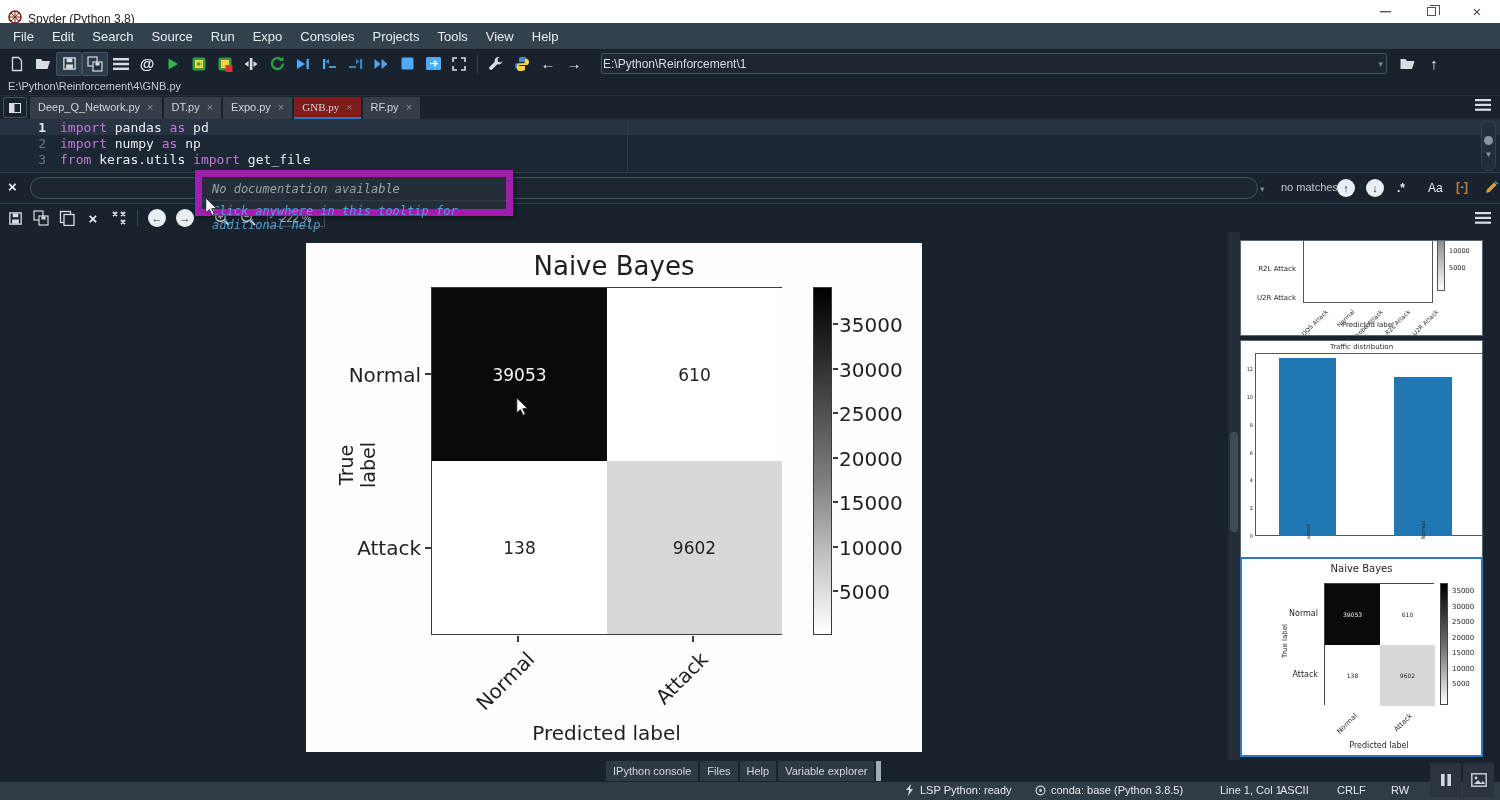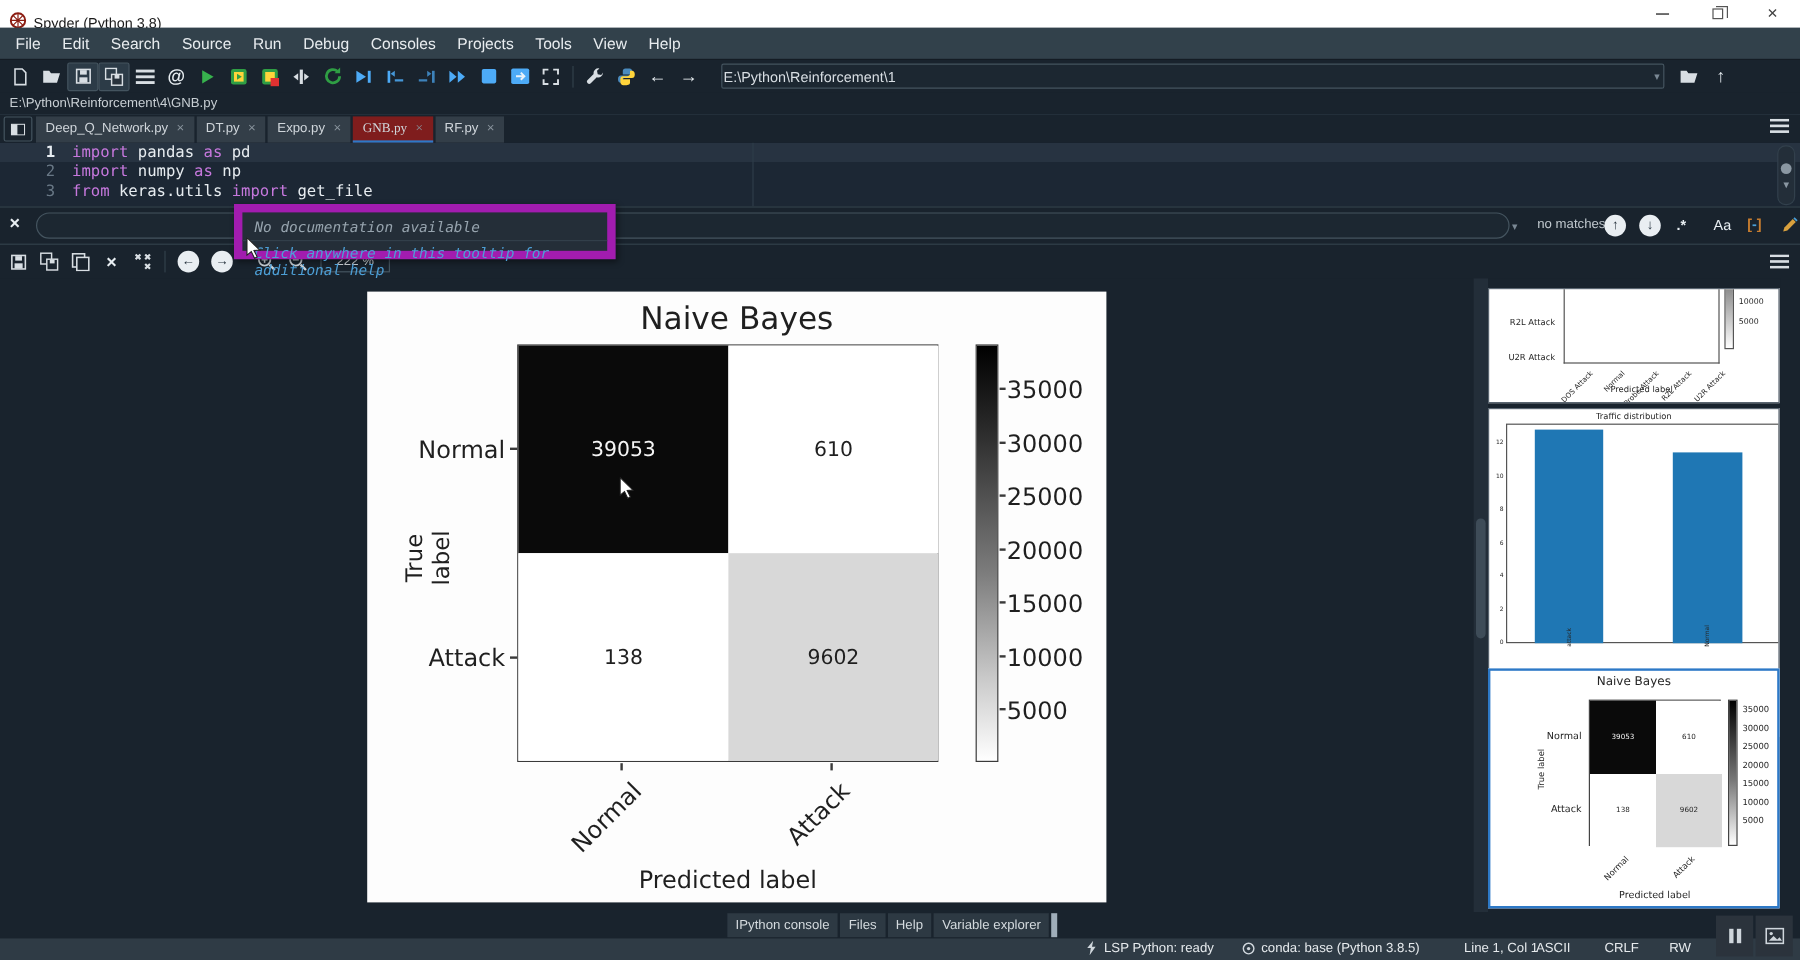--- a/index.html
+++ b/index.html
@@ -198,21 +198,21 @@
       <span class="wctrl" style="font-size:15px;">×</span>
     </div>
   </div>
 
   <div id="menubar" class="abs">
     <span class="menu-item">File</span>
     <span class="menu-item">Edit</span>
     <span class="menu-item">Search</span>
     <span class="menu-item">Source</span>
     <span class="menu-item">Run</span>
-    <span class="menu-item">Debug</span>
+    <span class="menu-item">Expo</span>
     <span class="menu-item">Consoles</span>
     <span class="menu-item">Projects</span>
     <span class="menu-item">Tools</span>
     <span class="menu-item">View</span>
     <span class="menu-item">Help</span>
   </div>
 
   <div id="toolbar" class="abs">
     <span class="ibtn">
         <svg width="16" height="16" viewBox="0 0 16 16">

